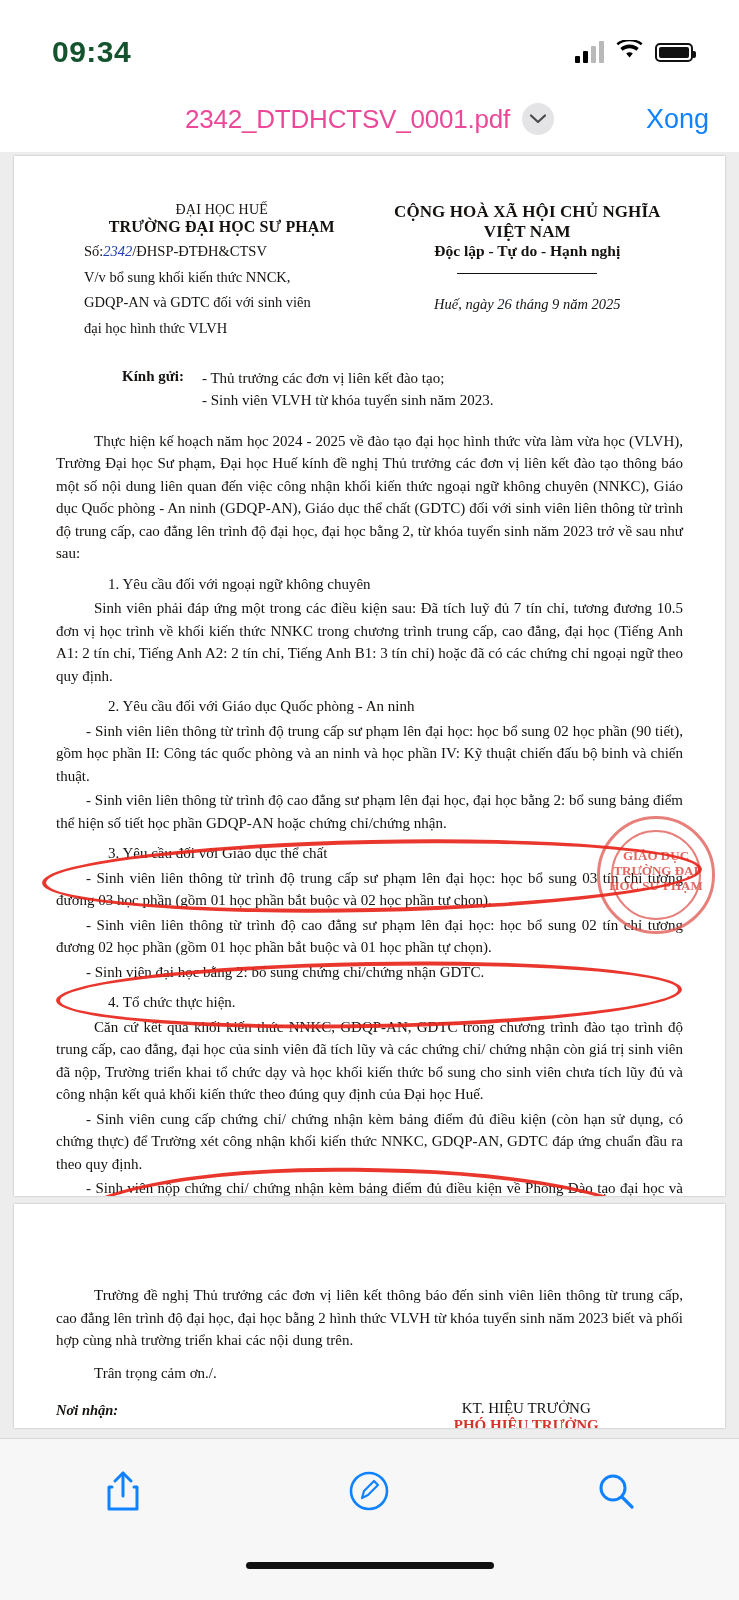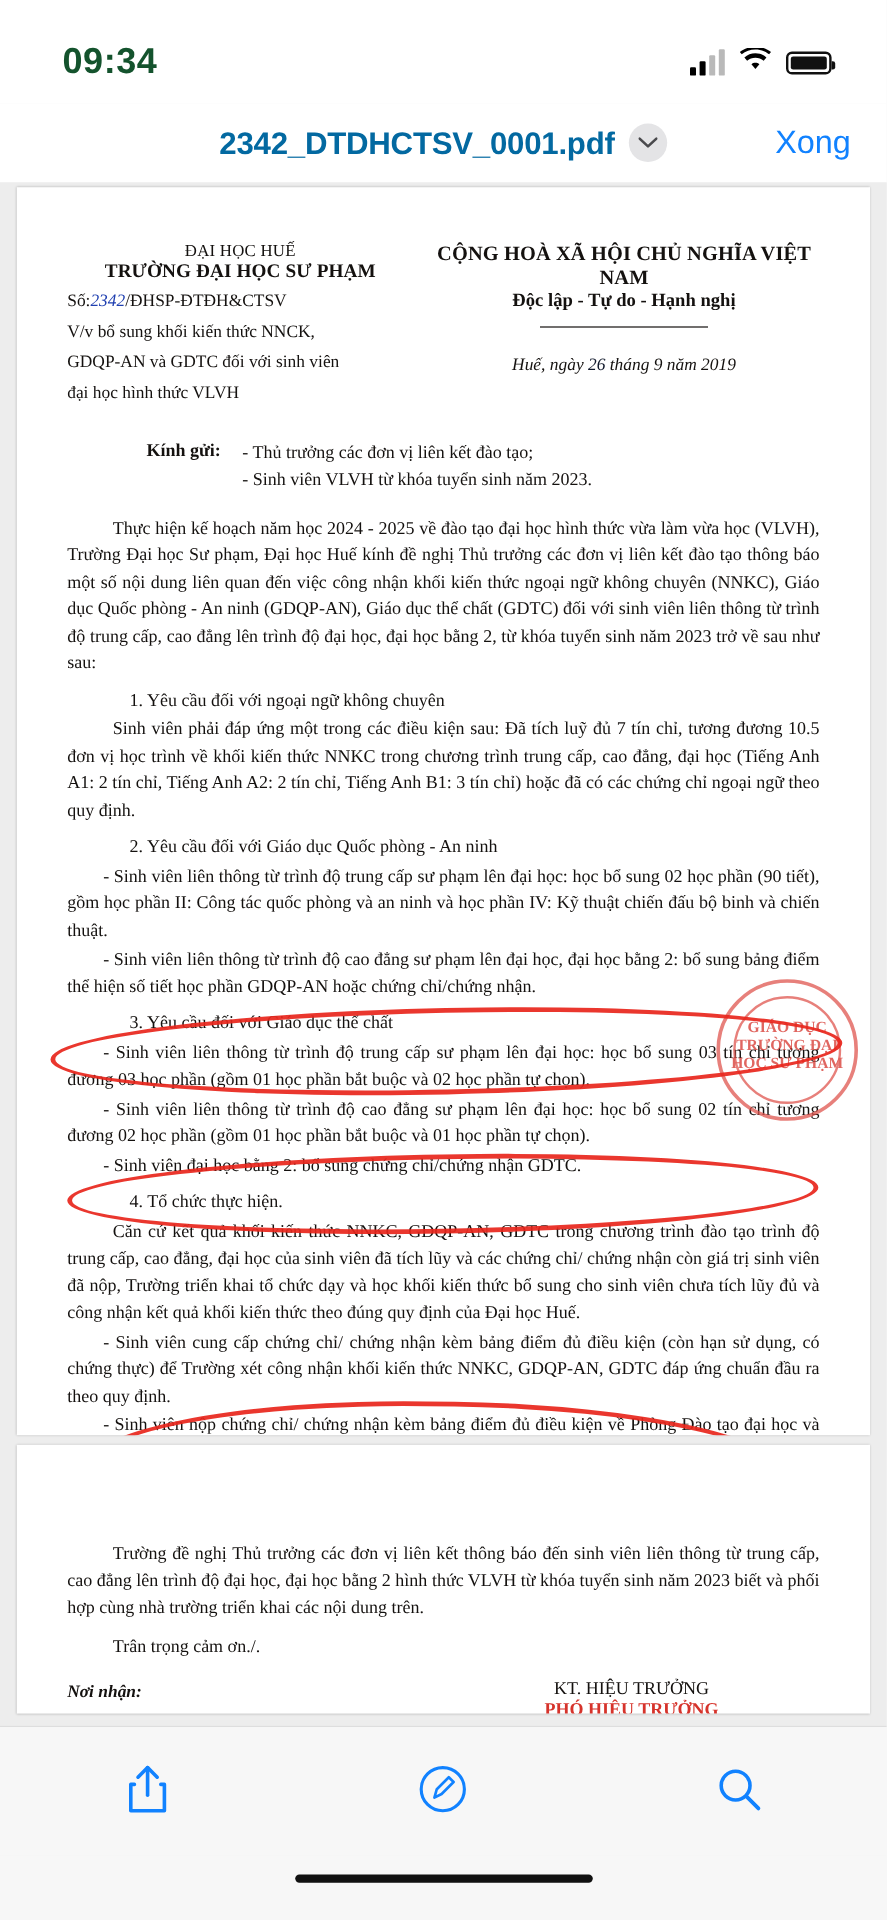--- a/index.html
+++ b/index.html
@@ -45,21 +45,21 @@
   }
   .battery b { display: block; height: 100%; background: #111; border-radius: 2px; }
 
   
   .navbar {
     height: 66px; background: #ffffff;
     display: flex; align-items: center; justify-content: center;
     position: relative; flex: 0 0 auto;
   }
   .doc-title {
-    font-size: 26px; font-weight: bold; color: #0369a1;
+    font-size: 26px; font-weight: normal; color: #ec4899;
     letter-spacing: -0.2px;
   }
   .chev {
     width: 32px; height: 32px; border-radius: 50%;
     background: #e4e4e6; margin-left: 12px;
     display: inline-flex; align-items: center; justify-content: center;
   }
   .chev svg { display: block; }
   .title-wrap { display: flex; align-items: center; }
   .done-btn {
@@ -79,21 +79,21 @@
     background: #ffffff;
     margin: 0 14px;
     box-shadow: 0 0 2px rgba(0,0,0,.25);
     padding: 46px 42px 20px 42px;
     font-family: "Liberation Serif", serif;
     color: #14110f;
   }
   .page.page1 { height: 1040px; overflow: hidden; }
   .page.page2 { margin-top: 8px; height: 224px; overflow: hidden; padding-top: 80px; }
 
-  .hdr { display: flex; justify-content: space-between; align-items: flex-start; }
+  .hdr { display: flex; justify-content: space-between; align-items: flex-start; margin-left: 28px; }
   .hdr-left { width: 46%; text-align: left; }
   .hdr-right { width: 52%; text-align: center; }
   .t-c { text-align: center; }
   .u-short2 { display: inline-block; border-bottom: 1px solid #14110f; padding: 0 70px 1px; margin-top: 1px;}
   .hdr-left .org1 { font-size: 14px; letter-spacing: .2px;}
   .hdr-left .org2 { font-size: 16px; font-weight: bold; letter-spacing: .1px; }
   .hdr-right .nat1 { font-size: 17px; font-weight: bold; letter-spacing: .1px; }
   .hdr-right .nat2 { font-size: 15.5px; font-weight: bold; }
   .meta { font-size: 14.5px; line-height: 1.35; margin-top: 6px; }
   .meta .num-ink { color: #1f3fb0; font-style: italic; }
@@ -212,21 +212,21 @@
           <div class="meta">GDQP-AN và GDTC đối với sinh viên</div>
           <div class="meta">đại học hình thức VLVH</div>
         </div>
         <div class="hdr-right">
           <div class="nat1">CỘNG HOÀ XÃ HỘI CHỦ NGHĨA VIỆT NAM</div>
           <div class="nat2">Độc lập  - Tự do  - Hạnh nghị</div>
           <div class="t-c"><span class="u-short2"></span></div>
           <div class="date">
             <span>Huế, ngày</span>
             <span class="ink">26</span>
-            <span>tháng 9 năm 2019</span>
+            <span>tháng 9 năm 2025</span>
           </div>
         </div>
       </div>
 
       <div class="kinhgui">
         <div class="lab">Kính gửi:</div>
         <div class="items">
           <div>- Thủ trưởng các đơn vị liên kết đào tạo;</div>
           <div>- Sinh viên VLVH từ khóa tuyển sinh năm 2023.</div>
         </div>

